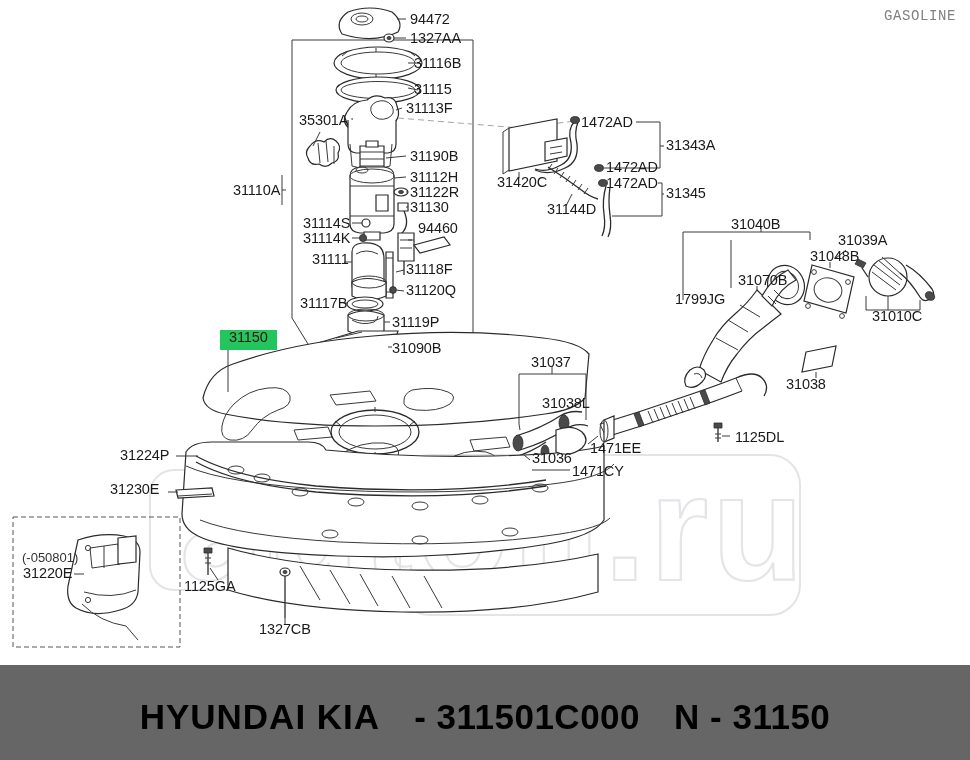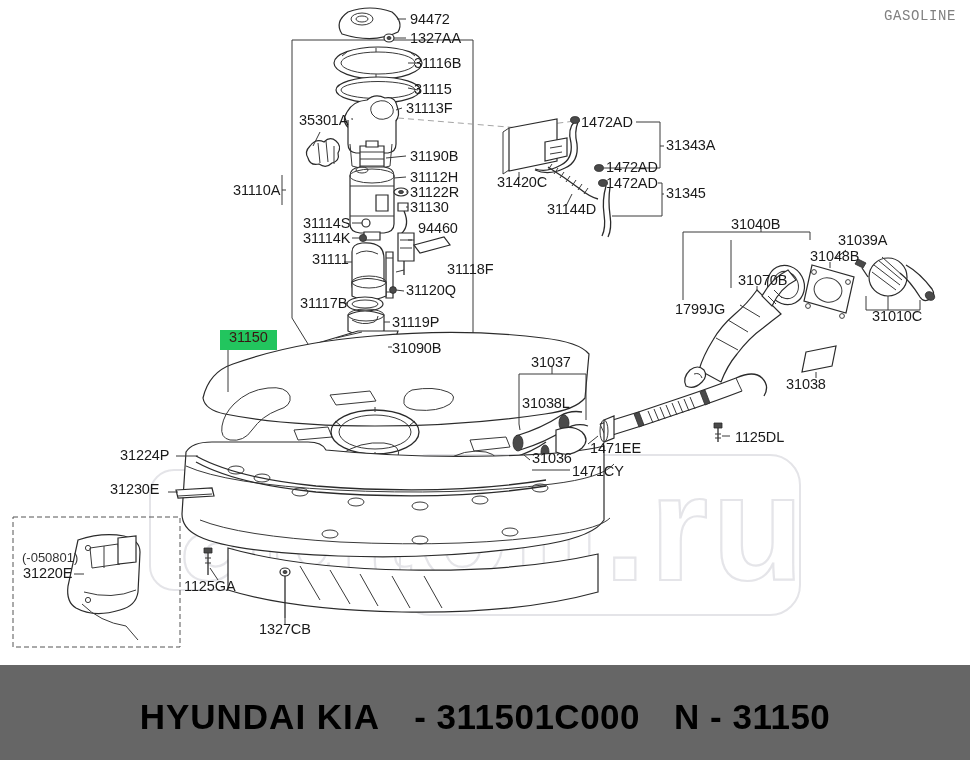--- a/index.html
+++ b/index.html
@@ -496,44 +496,44 @@
     <div class="lbl" style="left:299px; top:113px;">35301A</div>
     <div class="lbl" style="left:410px; top:149px;">31190B</div>
     <div class="lbl" style="left:410px; top:170px;">31112H</div>
     <div class="lbl" style="left:410px; top:185px;">31122R</div>
     <div class="lbl" style="left:410px; top:200px;">31130</div>
     <div class="lbl" style="left:233px; top:183px;">31110A</div>
     <div class="lbl" style="left:303px; top:216px;">31114S</div>
     <div class="lbl" style="left:303px; top:231px;">31114K</div>
     <div class="lbl" style="left:418px; top:221px;">94460</div>
     <div class="lbl" style="left:312px; top:252px;text-align:center;">31111</div>
-    <div class="lbl" style="left:406px; top:262px;padding-left:41px;">31118F</div>
+    <div class="lbl" style="left:406px; top:262px;">31118F</div>
     <div class="lbl" style="left:406px; top:283px;">31120Q</div>
     <div class="lbl" style="left:300px; top:296px;">31117B</div>
     <div class="lbl" style="left:392px; top:315px;">31119P</div>
     <div class="lbl" style="left:392px; top:341px;">31090B</div>
 
     <div class="lbl" style="left:581px; top:115px;">1472AD</div>
     <div class="lbl" style="left:666px; top:138px;">31343A</div>
     <div class="lbl" style="left:606px; top:160px;">1472AD</div>
     <div class="lbl" style="left:606px; top:176px;">1472AD</div>
     <div class="lbl" style="left:497px; top:175px;">31420C</div>
     <div class="lbl" style="left:666px; top:186px;">31345</div>
     <div class="lbl" style="left:547px; top:202px;">31144D</div>
 
     <div class="lbl" style="left:731px; top:217px;">31040B</div>
     <div class="lbl" style="left:838px; top:233px;">31039A</div>
     <div class="lbl" style="left:810px; top:249px;">31048B</div>
     <div class="lbl" style="left:738px; top:273px;">31070B</div>
-    <div class="lbl" style="left:675px; top:302px;">1799JG</div>
+    <div class="lbl" style="left:675px; top:292px;">1799JG</div>
     <div class="lbl" style="left:872px; top:309px;">31010C</div>
     <div class="lbl" style="left:786px; top:377px;">31038</div>
 
     <div class="lbl" style="left:531px; top:355px;">31037</div>
-    <div class="lbl" style="left:522px; top:396px;">31038L</div>
+    <div class="lbl" style="left:542px; top:396px;">31038L</div>
     <div class="lbl" style="left:590px; top:441px;">1471EE</div>
     <div class="lbl" style="left:532px; top:451px;">31036</div>
     <div class="lbl" style="left:572px; top:464px;">1471CY</div>
     <div class="lbl" style="left:735px; top:430px;">1125DL</div>
 
     <div class="lbl" style="left:120px; top:448px;">31224P</div>
     <div class="lbl" style="left:110px; top:482px;">31230E</div>
     <div class="lbl" style="left:23px;  top:566px;">31220E</div>
     <div class="lbl" style="left:184px; top:579px;">1125GA</div>
     <div class="lbl" style="left:259px; top:622px;">1327CB</div>

